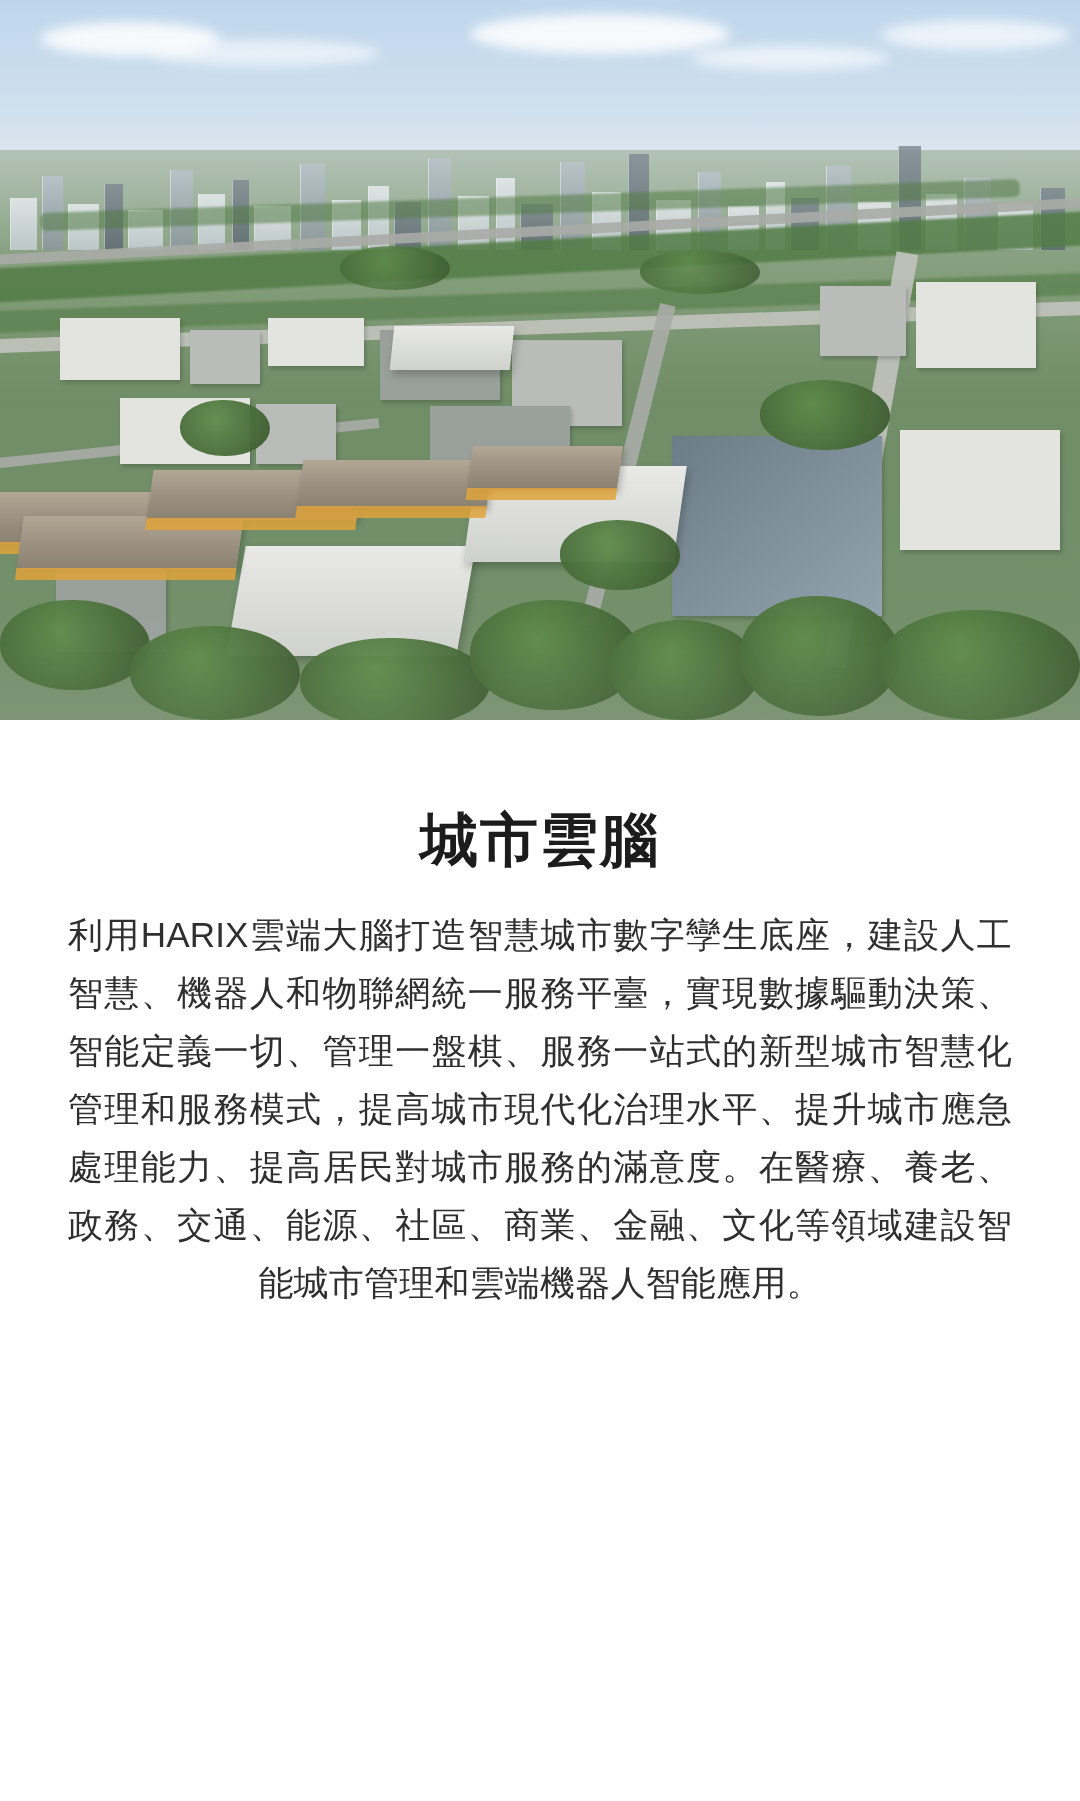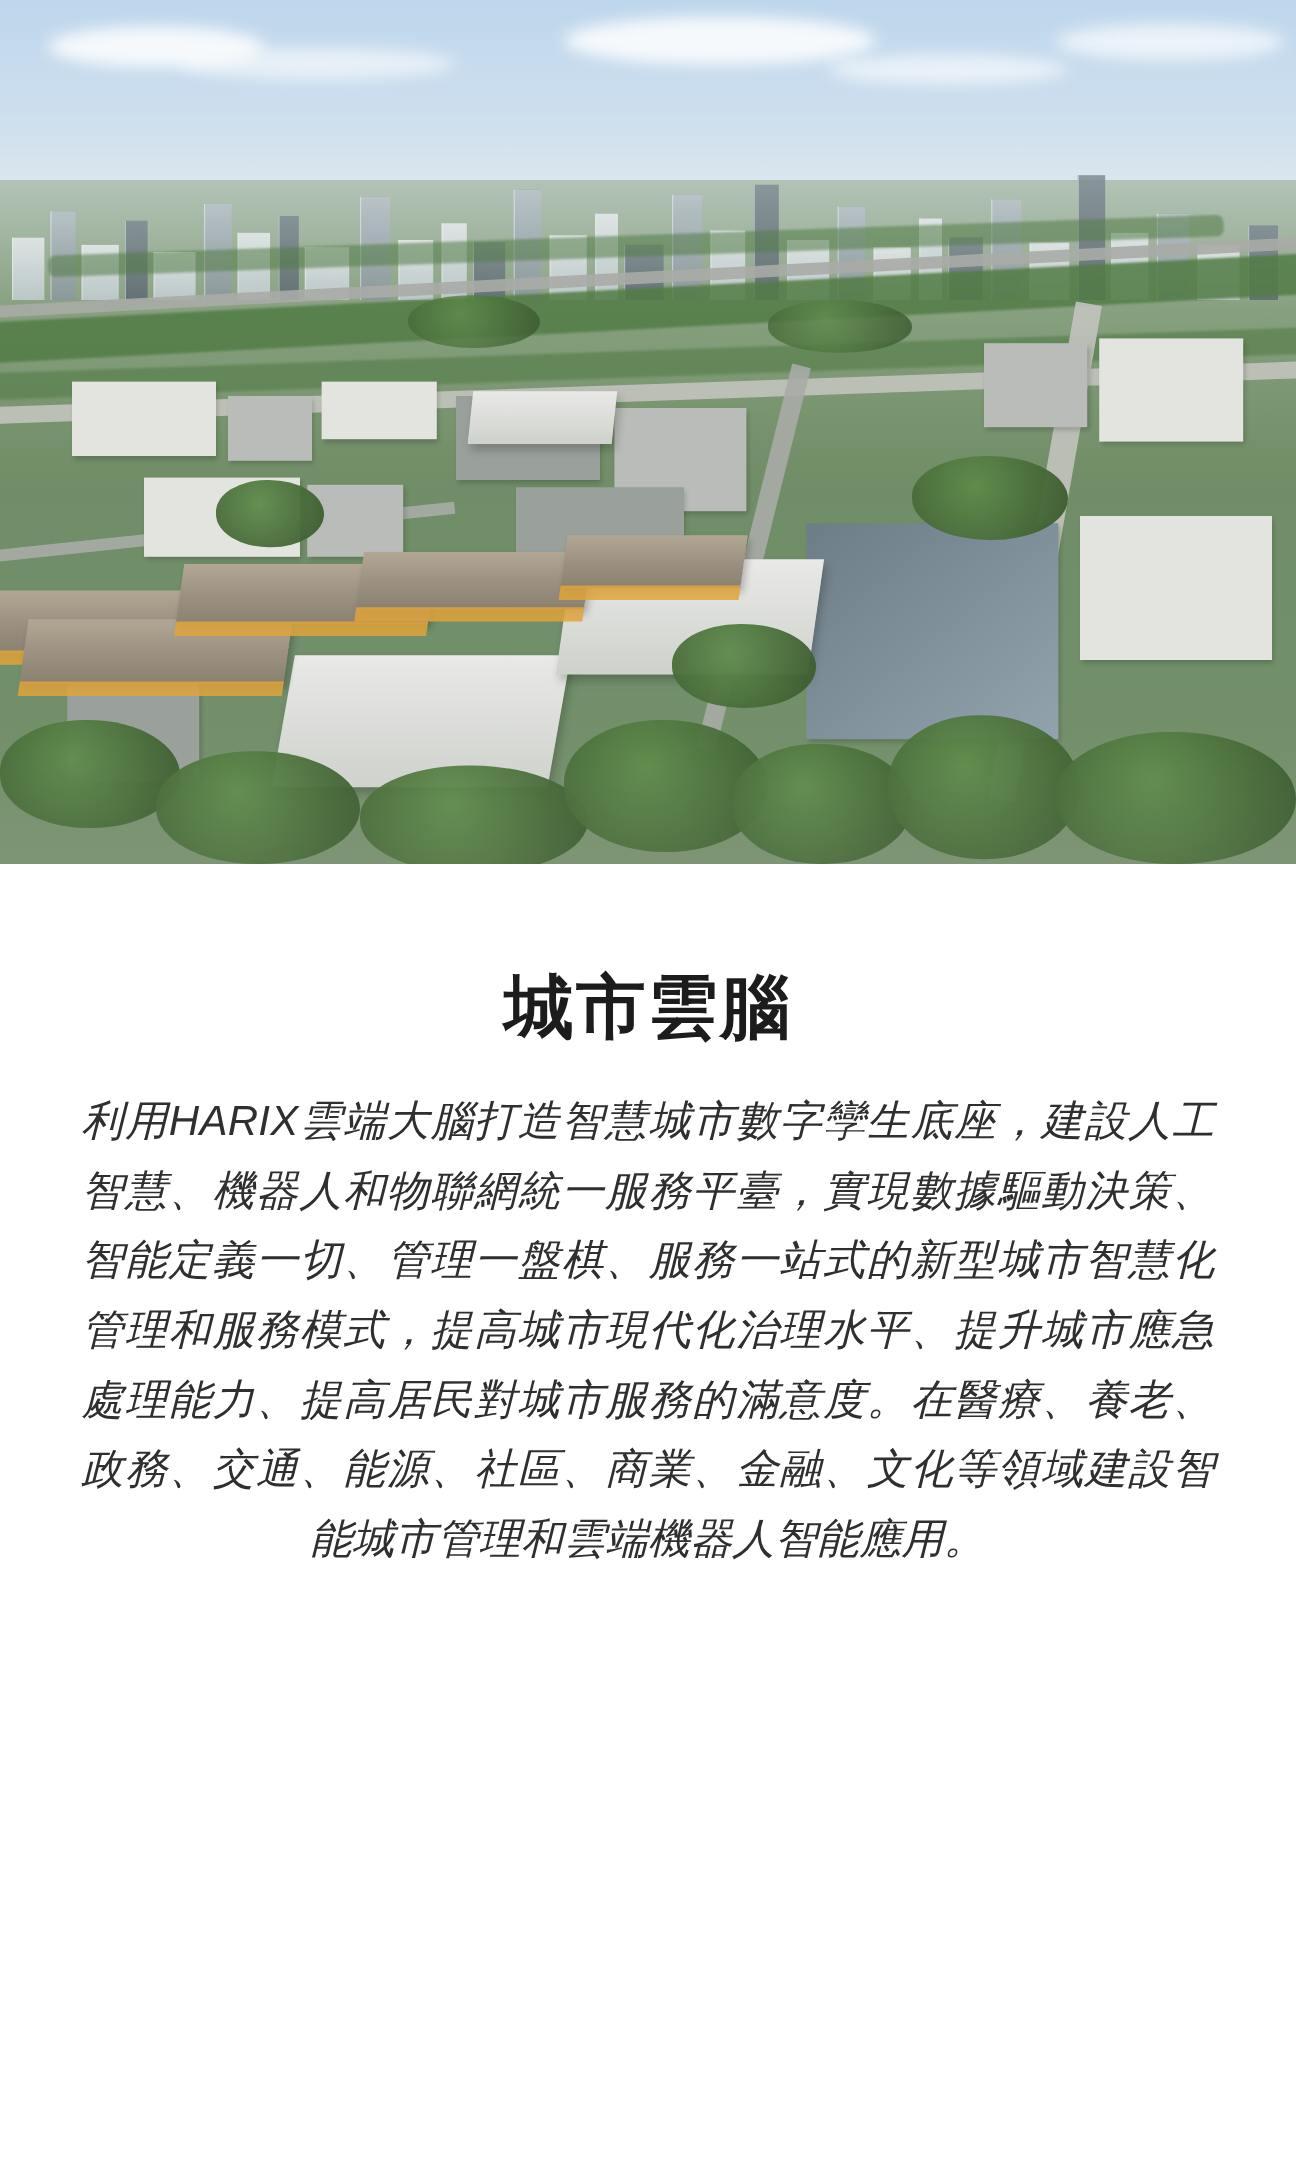--- a/index.html
+++ b/index.html
@@ -159,21 +159,20 @@
     margin: 0 14px 44px 14px;
   }
   .body-text {
     font-size: 35px;
     color: #2f2f2f;
     line-height: 1.66;
     text-align: justify;
     text-align-last: center;
     margin: 0 10px;
     letter-spacing: 0.2px;
-    font-style: italic;
   }
 </style>
 </head>
 <body>
 
 <div class="page">
 
   <div class="hero">
     <div class="sky"></div>
     <div class="cloud c1"></div>

